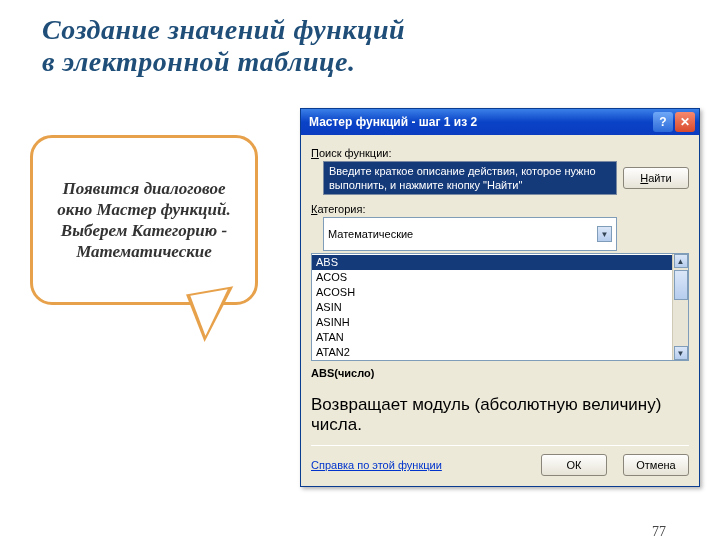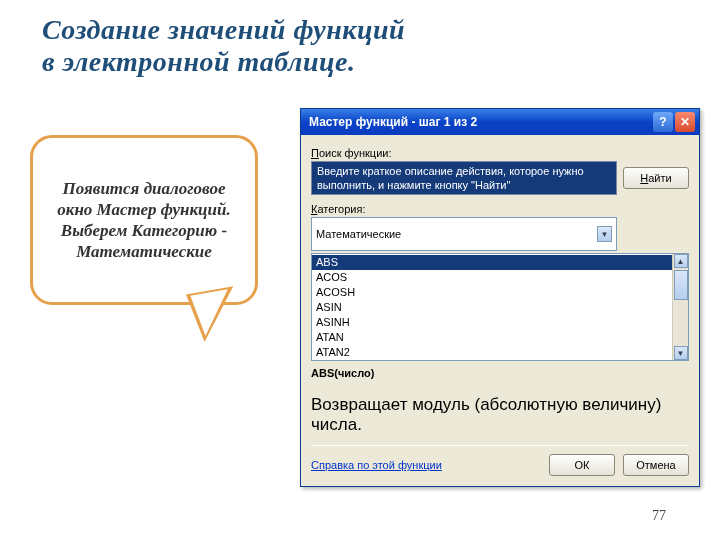--- a/index.html
+++ b/index.html
@@ -90,21 +90,21 @@
     align-items: center;
     justify-content: center;
     font-size: 12px;
     font-weight: bold;
   }
   .tb-help { background: linear-gradient(to bottom,#6fa8f7,#2d6ad8); color:#fff; }
   .tb-close { background: linear-gradient(to bottom,#f7896f,#d84a2d); color:#fff; }
   .body { padding: 8px 10px 10px 10px; }
   .lbl { display:block; margin: 4px 0 2px 0; color:#000; }
   .lbl u { text-decoration: underline; }
-  .row { display:flex; align-items:stretch; gap:6px; }
+  .row { display:flex; align-items:stretch; gap:6px;margin-left:12px; }
   .searchbox {
     flex:1;
     background:#153a7a;
     color:#fff;
     border:1px solid #7a8aa0;
     padding:3px 5px;
     font-size:11px;
     line-height:1.25;
     height:34px;
   }
@@ -164,25 +164,25 @@
     width:14px; height:30px;
     background:linear-gradient(to bottom,#dbe7f8,#b6cdee);
     border:1px solid #7f9db9;
     position:absolute; top:16px;
   }
   .listbox ul { list-style:none; margin:0; padding:1px 0; }
   .listbox li { padding:0 4px; height:15px; line-height:15px; }
   .listbox li.sel { background:#153a7a; color:#fff; }
   .sig { font-weight:bold; margin-top:6px; font-size:11px;}
   .desc { font-size:17px; color:#000; margin:16px 0 10px 0; }
-  .footer { display:flex; align-items:center; gap:8px; border-top:1px solid #fff; padding-top:8px;}
+  .footer { display:flex; align-items:center; gap:16px; border-top:1px solid #fff; padding-top:8px;}
   .helplink { color:#0033cc; text-decoration:underline; font-size:11px; flex:1;}
   .pagenum {
     position:absolute;
-    right:54px; bottom:16px;
+    right:54px; bottom:0;
     font-family:"Times New Roman",serif;
     font-size:14px; color:#444;
   }
 </style>
 </head>
 <body>
 
 <div class="slide-title">
   <div>Создание значений функций</div>
   <div>в электронной таблице.</div>

